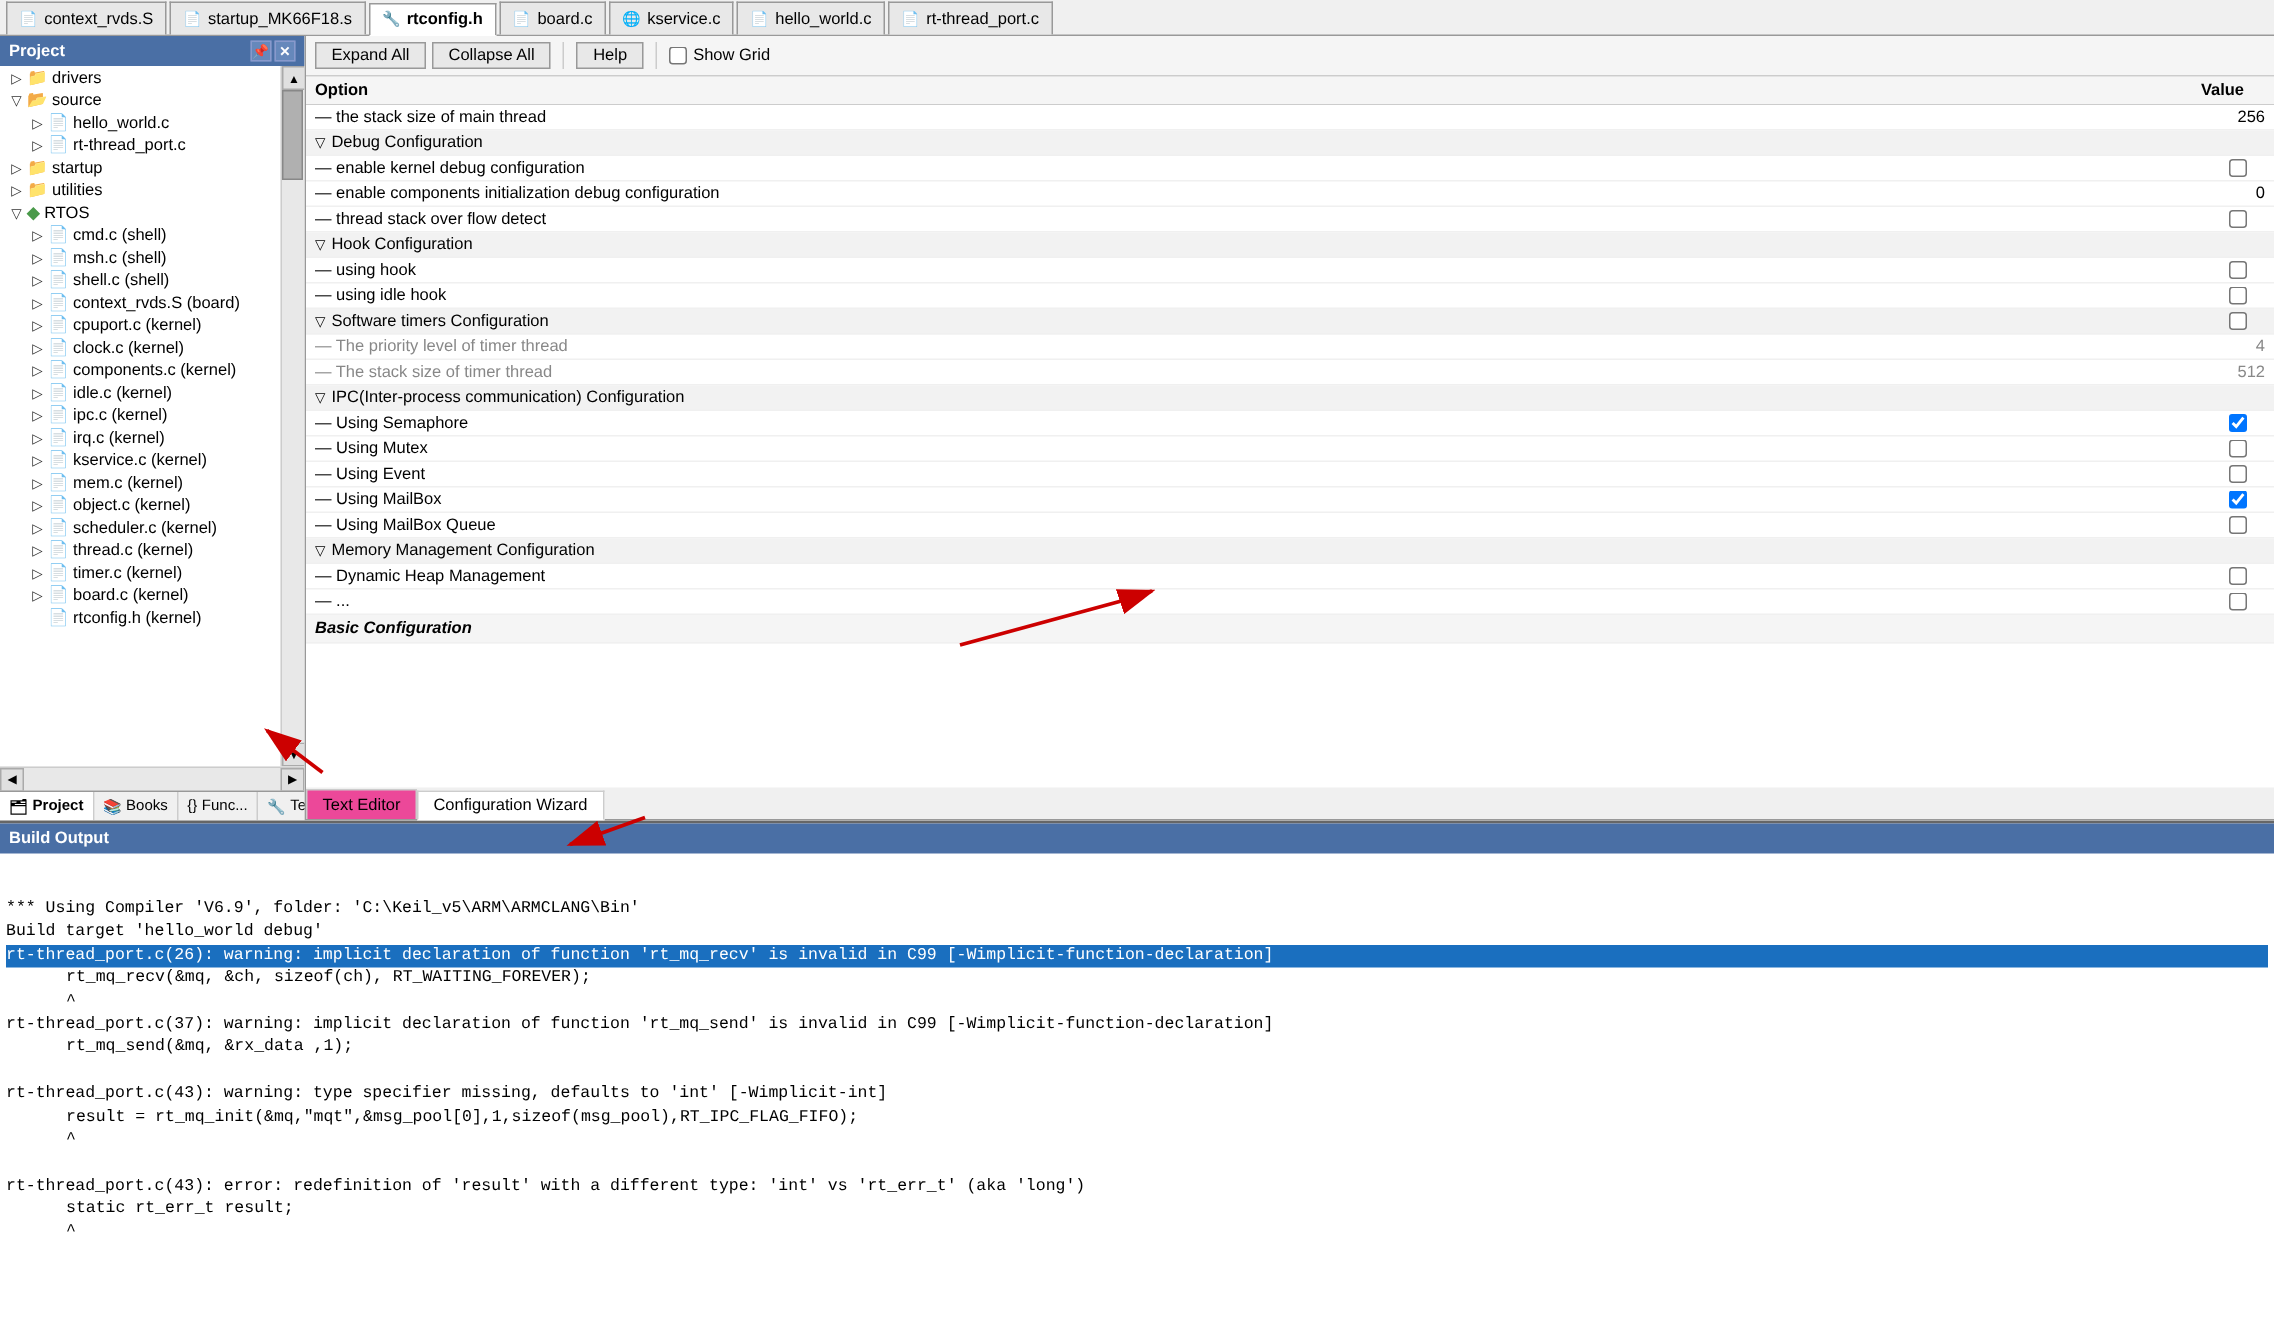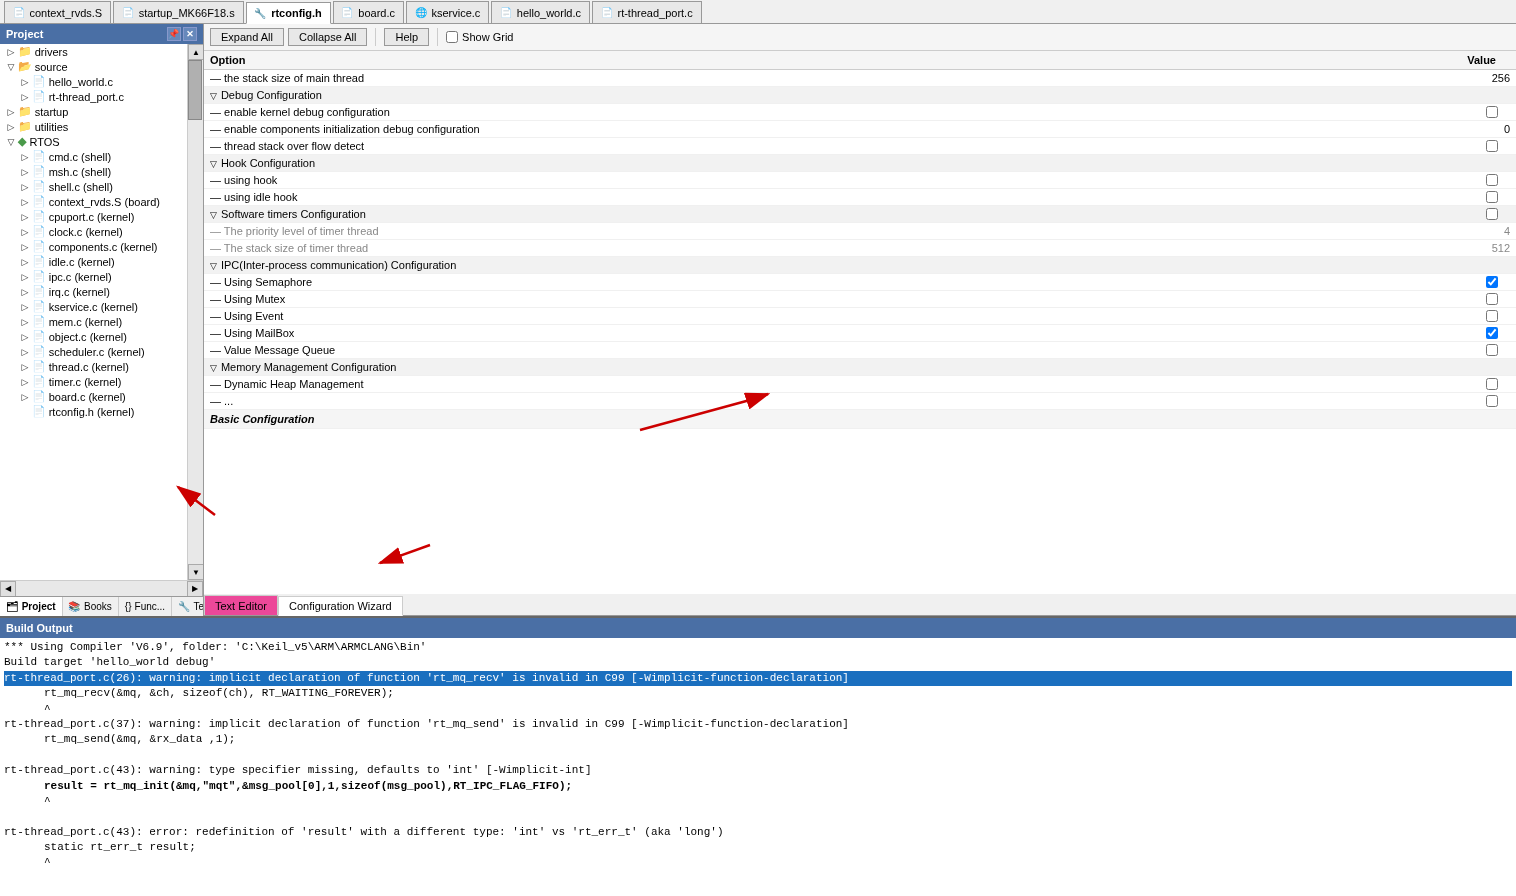--- a/index.html
+++ b/index.html
@@ -237,26 +237,27 @@
     }
     .editor-tab.active {
       background: #fff;
       border-bottom: 1px solid #fff;
       margin-bottom: -1px;
       z-index: 1;
     }
 
     
     .build-output {
-      height: 280px;
+      height: 349px;
       background: #fff;
       border-top: 2px solid #666;
       display: flex;
       flex-direction: column;
       flex-shrink: 0;
+      gap: 28px;
     }
     .build-output-header {
       background: #4a6fa5;
       color: #fff;
       padding: 2px 6px;
       font-size: 11px;
       font-weight: bold;
       height: 20px;
       display: flex;
       align-items: center;
@@ -644,21 +645,21 @@
             </tr>
             <tr>
               <td class="config-indent3">— Using MailBox</td>
               <td>
                 <div class="checkbox-cell">
                     <input type="checkbox" checked="" style="">
                   </div>
               </td>
             </tr>
             <tr>
-              <td class="config-indent3">— Value Message Queue</td>
+              <td class="config-indent3">— Using MailBox Queue</td>
               <td>
                 <div class="checkbox-cell">
                     <input type="checkbox" style="">
                   </div>
               </td>
             </tr>
 
             <tr class="section-header-row">
               <td colspan="2">
                 <span class="config-section-icon">▽</span>Memory Management Configuration
@@ -706,21 +707,21 @@
     <div class="build-output-content">
       <div class="build-line normal">*** Using Compiler 'V6.9', folder: 'C:\Keil_v5\ARM\ARMCLANG\Bin'</div>
       <div class="build-line normal">Build target 'hello_world debug'</div>
       <div class="build-line highlight">rt-thread_port.c(26): warning: implicit declaration of function 'rt_mq_recv' is invalid in C99 [-Wimplicit-function-declaration]</div>
       <div class="build-line normal" style="padding-left:40px;">rt_mq_recv(&amp;mq, &amp;ch, sizeof(ch), RT_WAITING_FOREVER);</div>
       <div class="build-line normal" style="padding-left:40px;">^</div>
       <div class="build-line normal">rt-thread_port.c(37): warning: implicit declaration of function 'rt_mq_send' is invalid in C99 [-Wimplicit-function-declaration]</div>
       <div class="build-line normal" style="padding-left:40px;">rt_mq_send(&amp;mq, &amp;rx_data ,1);</div>
       <div class="build-line normal">&nbsp;</div>
       <div class="build-line normal">rt-thread_port.c(43): warning: type specifier missing, defaults to 'int' [-Wimplicit-int]</div>
-      <div class="build-line normal" style="padding-left:40px;font-weight:bold;">result = rt_mq_init(&amp;mq,"mqt",&amp;msg_pool[0],1,sizeof(msg_pool),RT_IPC_FLAG_FIFO);</div>
+      <div class="build-line normal" style="padding-left:40px;">result = rt_mq_init(&amp;mq,"mqt",&amp;msg_pool[0],1,sizeof(msg_pool),RT_IPC_FLAG_FIFO);</div>
       <div class="build-line normal" style="padding-left:40px;">^</div>
       <div class="build-line normal">&nbsp;</div>
       <div class="build-line normal">rt-thread_port.c(43): error: redefinition of 'result' with a different type: 'int' vs 'rt_err_t' (aka 'long')</div>
       <div class="build-line normal" style="padding-left:40px;">static rt_err_t result;</div>
       <div class="build-line normal" style="padding-left:40px;">^</div>
     </div>
   </div>
 
 </div>
 

